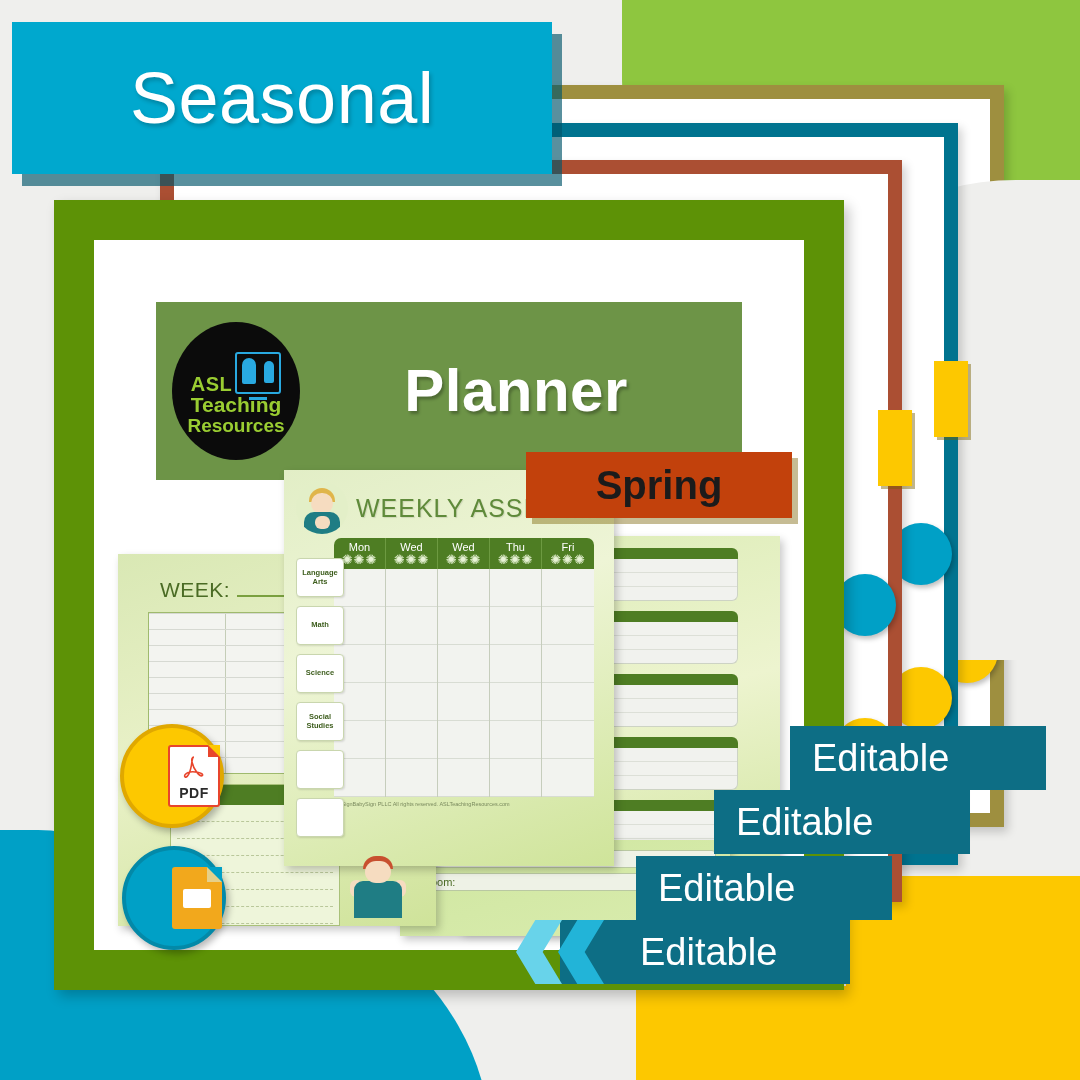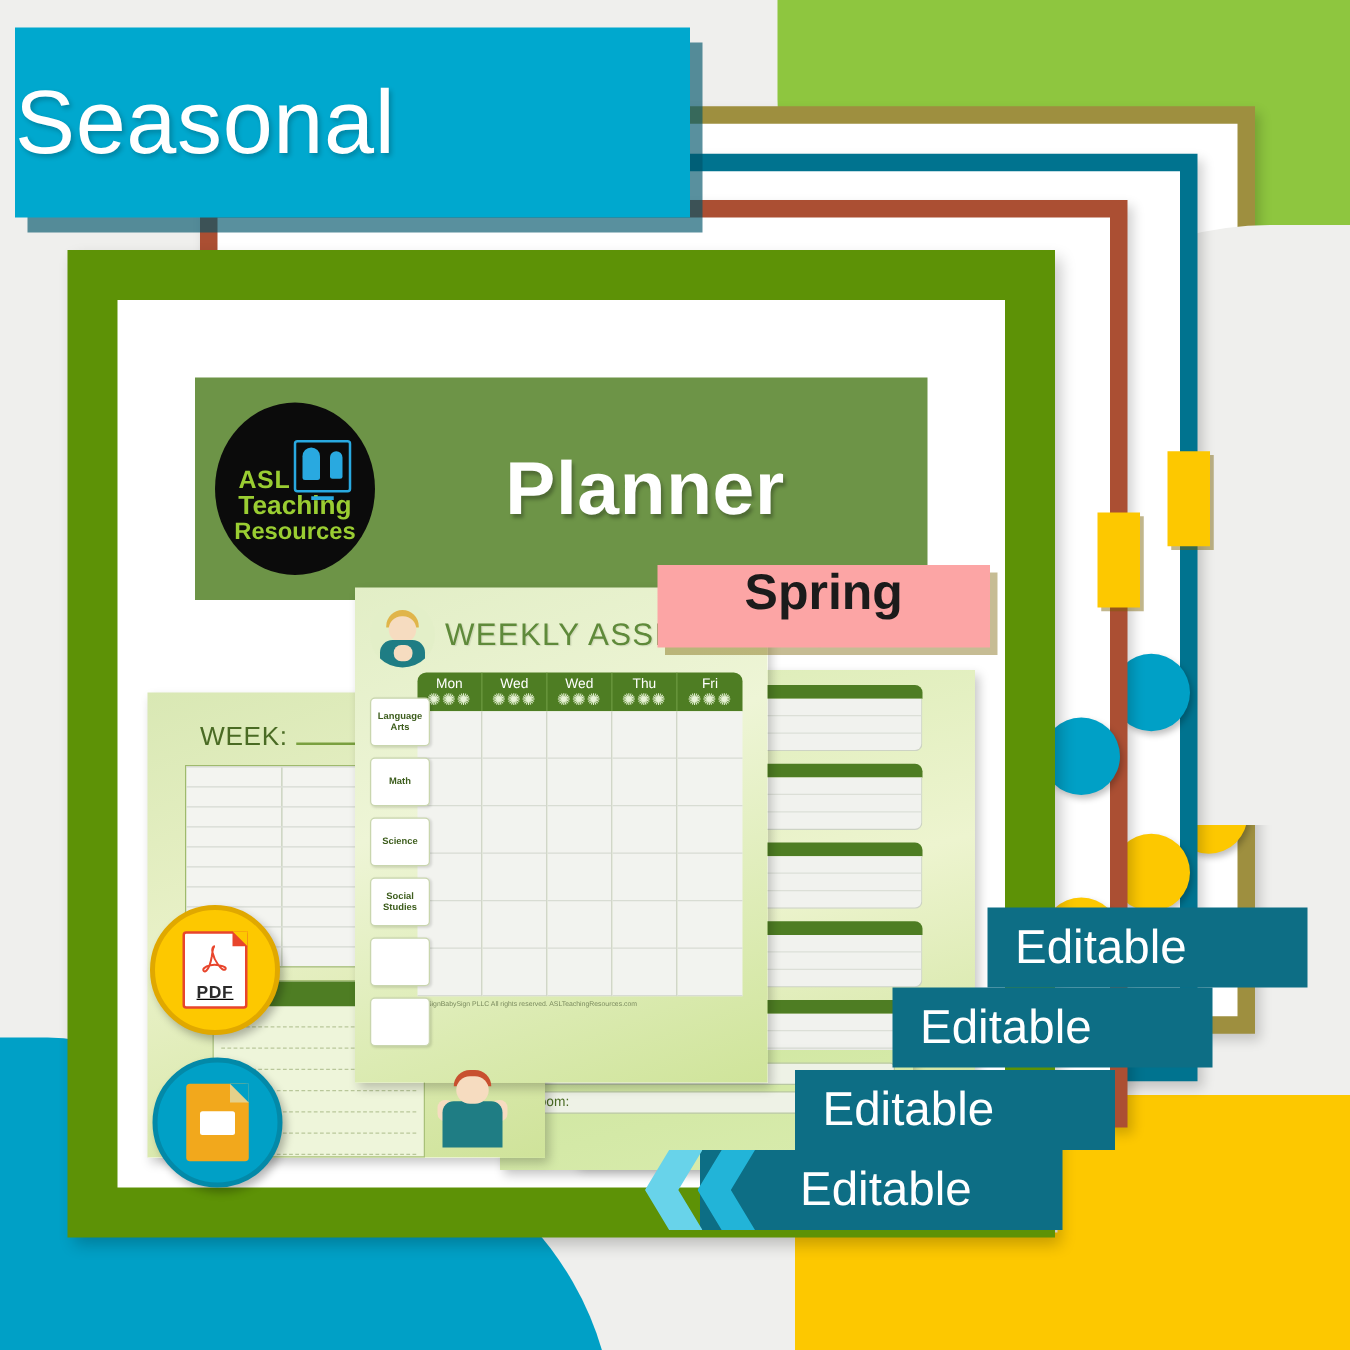--- a/index.html
+++ b/index.html
@@ -86,22 +86,22 @@
   .logo-person2{position:absolute;right:5px;top:7px;width:10px;height:22px;background:#29a9e0;border-radius:5px 5px 2px 2px;}
   .logo-teach{color:#9acd32;font-weight:bold;font-size:21px;line-height:1.05;}
   .logo-res{color:#9acd32;font-weight:bold;font-size:19px;line-height:1.05;}
   .banner-title{
     flex:1;color:#ffffff;font-size:60px;line-height:.98;font-weight:600;
     text-align:center;text-shadow:2px 3px 3px rgba(0,0,0,.28);letter-spacing:.5px;
   }
 
   
   .season-tab{
-    position:absolute;left:526px;top:452px;width:266px;height:66px;background:#fca5a5;
-    display:flex;justify-content:center;z-index:40;
+    position:absolute;left:526px;top:452px;width:266px;height:66px;background:#c2410c;
+    display:flex;align-items:center;justify-content:center;z-index:40;
     box-shadow:6px 6px 0 rgba(120,95,0,.42);
   }
   .season-tab span{font-size:40px;font-weight:600;color:#1b1b1b;}
 
   
   .ws{position:absolute;box-shadow:3px 4px 8px rgba(0,0,0,.22);}
   .ws-week{
     left:118px;top:554px;width:318px;height:372px;z-index:10;
     background:linear-gradient(160deg,#d9e8b4 0%,#e9f1c8 45%,#cfe39a 100%);
     padding:18px 16px 0;box-sizing:border-box;
@@ -189,22 +189,22 @@
 
   
   .stu-fig{position:absolute;left:348px;top:856px;width:60px;height:62px;z-index:22;}
   .sf-hair{position:absolute;left:15px;top:0;width:30px;height:13px;background:#c8502f;border-radius:14px 14px 0 0;}
   .sf-face{position:absolute;left:17px;top:5px;width:26px;height:22px;background:#f6dcc0;border-radius:12px;}
   .sf-body{position:absolute;left:6px;top:25px;width:48px;height:37px;background:#1f7d84;border-radius:9px 9px 0 0;}
   .sf-h1{position:absolute;left:2px;top:24px;width:13px;height:17px;background:#f6dcc0;border-radius:6px;}
   .sf-h2{position:absolute;right:2px;top:24px;width:13px;height:17px;background:#f6dcc0;border-radius:6px;}
 
   
-  .fmt{position:absolute;border-radius:50%;display:flex;align-items:center;justify-content:center;
-       box-shadow:3px 4px 7px rgba(0,0,0,.28);z-index:35;text-decoration:underline;}
+  .fmt{position:absolute;border-radius:50%;display:flex;align-items:center;justify-content:flex-end;
+       box-shadow:3px 4px 7px rgba(0,0,0,.28);z-index:35;}
   .fmt-pdf{left:120px;top:724px;width:96px;height:96px;background:#fdc800;border:4px solid #e0a800;}
   .pdf-doc{
     width:52px;height:62px;background:#fff;border:2px solid #e8452c;border-radius:3px;
     position:relative;display:flex;align-items:flex-end;justify-content:center;padding-bottom:4px;
     box-sizing:border-box;
   }
   .pdf-doc:before{content:"";position:absolute;right:-2px;top:-2px;border-width:0 12px 12px 0;
     border-style:solid;border-color:#fdc800 #fdc800 #e8452c #e8452c;}
   .pdf-swirl{position:absolute;left:50%;top:9px;transform:translateX(-50%);width:22px;height:26px;}
   .pdf-label{font-size:14px;font-weight:bold;color:#2b2b2b;letter-spacing:.5px;}
@@ -216,21 +216,21 @@
   .slide-doc:before{content:"";position:absolute;right:0;top:0;border-width:0 15px 15px 0;
     border-style:solid;border-color:#00a0c6 #00a0c6 #e5d08a #e5d08a;}
   .slide-rect{width:28px;height:19px;background:#fff;border-radius:2px;}
 
   
   .seasonal{
     position:absolute;left:12px;top:22px;width:540px;height:152px;background:#00a8ce;
     display:flex;align-items:center;z-index:60;box-shadow:10px 12px 0 rgba(0,84,106,.65);
   }
   .seasonal span{
-    color:#fff;font-size:72px;font-weight:400;
+    color:#fff;font-size:72px;font-weight:400;padding-left:118px;
     text-shadow:2px 3px 4px rgba(0,0,0,.22);letter-spacing:.5px;
   }
 
   
   .edit-rib{position:absolute;height:64px;background:#0d6e85;display:flex;align-items:center;z-index:50;}
   .edit-rib span{color:#fff;font-size:38px;font-weight:500;padding:0 22px;white-space:nowrap;}
   .chev{position:absolute;top:0;height:64px;width:46px;}
   .chev:before{
     content:"";position:absolute;inset:0;background:#22b4d8;
     clip-path:polygon(100% 0,58% 50%,100% 100%,42% 100%,0 50%,42% 0);

